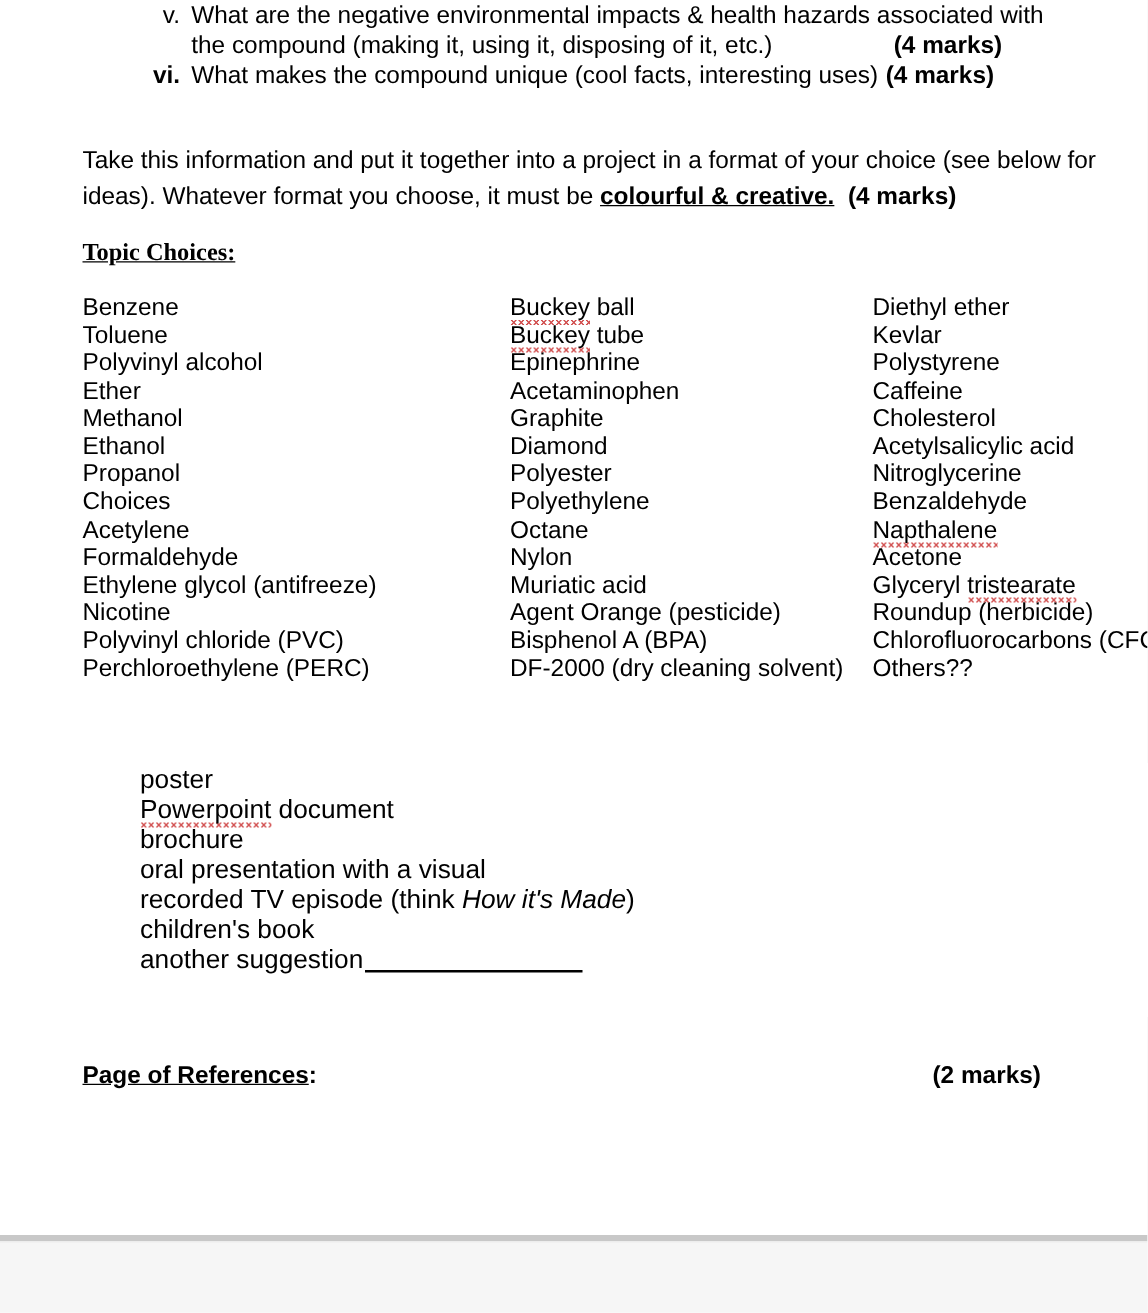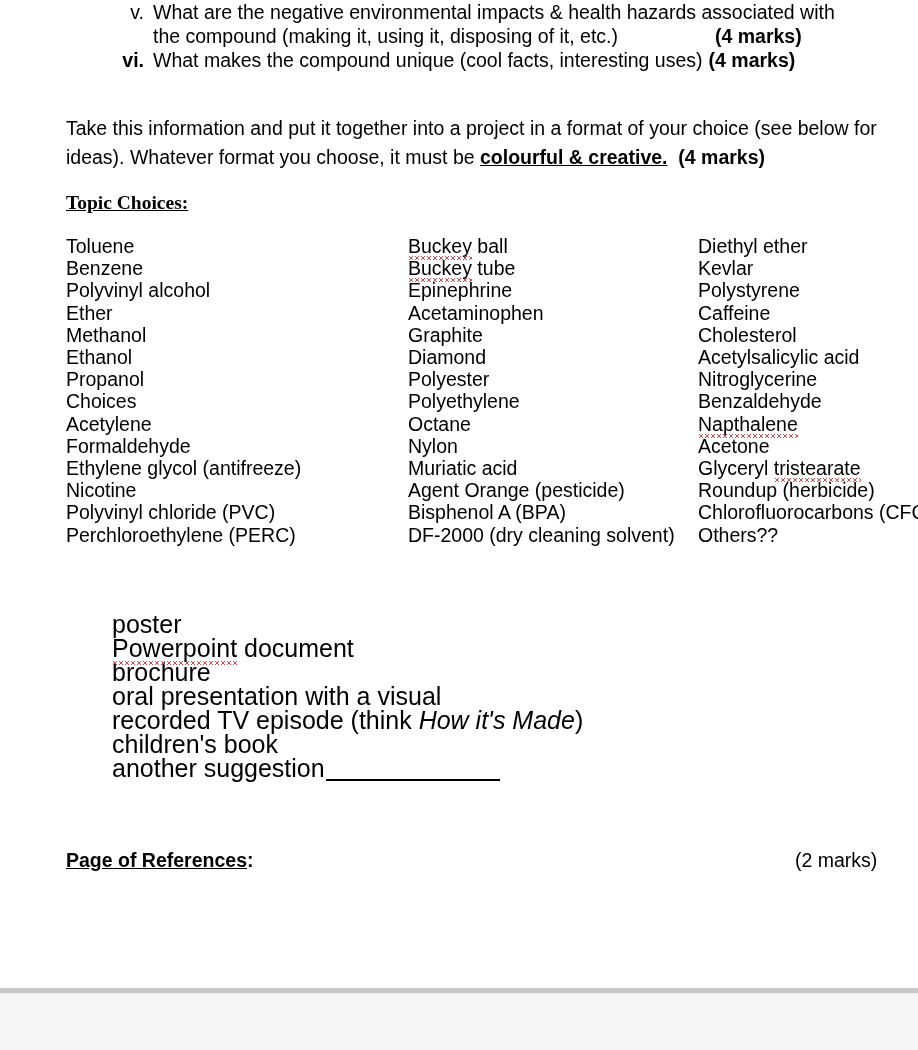--- a/index.html
+++ b/index.html
@@ -84,24 +84,24 @@
     font-size: 19.5px;
     font-weight: bold;
     line-height: 24px;
   }
   #topic-choices-heading { top: 191px; font-family: Liberation Serif, serif; }
   #project-format-heading { top: 588px; }
   #references-heading { top: 848px; }
 
   .ref-marks {
     position: absolute;
-    left: 795px;
+    left: 746px;
     top: 848px;
     font-size: 19.5px;
-    font-weight: normal;
+    font-weight: bold;
     line-height: 24px;
   }
 
   
   .topics {
     position: absolute;
     top: 235px;
     left: 0;
     width: 918px;
     height: 310px;
@@ -116,21 +116,21 @@
   #topic-col-0 { left: 66px; }
   #topic-col-1 { left: 408px; }
   #topic-col-2 { left: 698px; }
   .topic-item { display: block; }
 
   
   .format-list {
     position: absolute;
     left: 112px;
     top: 612px;
-    font-size: 25px;
+    font-size: 21px;
     line-height: 24px;
   }
   .format-item { display: block; white-space: nowrap; }
   .blank-line {
     display: inline-block;
     width: 174px;
     border-bottom: 2px solid #000;
     vertical-align: -4px;
     margin-left: 1px;
   }
@@ -173,22 +173,22 @@
 
   </div>
 
   <div class="para"><span>Take this information and put it together into a project in a format of your choice (see below for ideas).  Whatever format you choose, it must be </span><span class="bu">colourful &amp; creative.</span>&nbsp; <span class="marks">(4 marks)</span></div>
 
   <div class="heading u" id="topic-choices-heading">Topic Choices:</div>
 
   <div class="topics">
 
     <div class="topic-col" id="topic-col-0">
+      <span class="topic-item">Benzene</span>
       <span class="topic-item">Toluene</span>
-      <span class="topic-item">Benzene</span>
       <span class="topic-item">Polyvinyl alcohol</span>
       <span class="topic-item">Ether</span>
       <span class="topic-item">Methanol</span>
       <span class="topic-item">Ethanol</span>
       <span class="topic-item">Propanol</span>
       <span class="topic-item">Choices</span>
       <span class="topic-item">Acetylene</span>
       <span class="topic-item">Formaldehyde</span>
       <span class="topic-item">Ethylene glycol (antifreeze)</span>
       <span class="topic-item">Nicotine</span>

